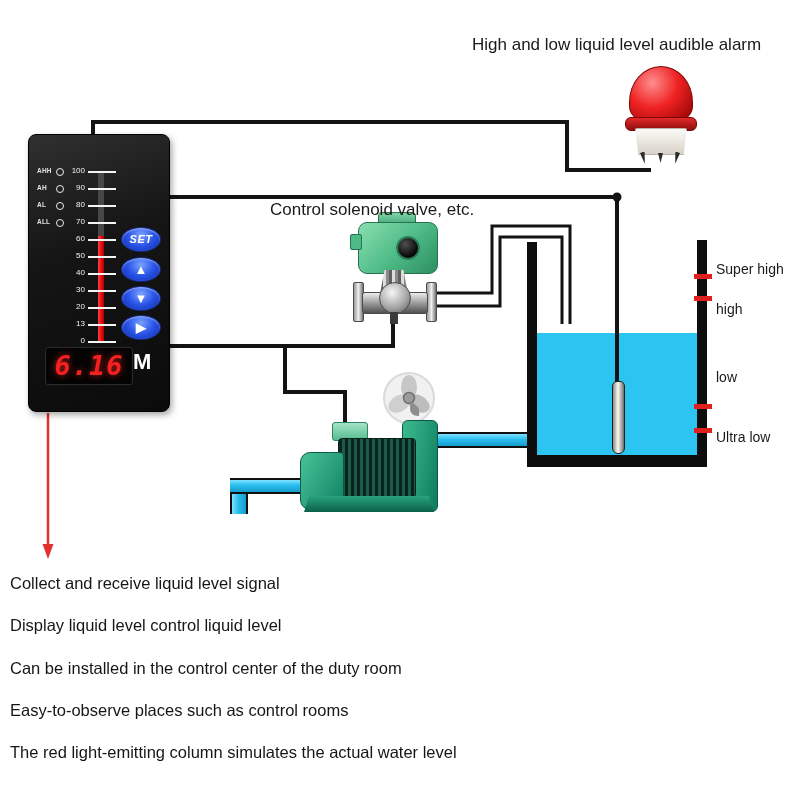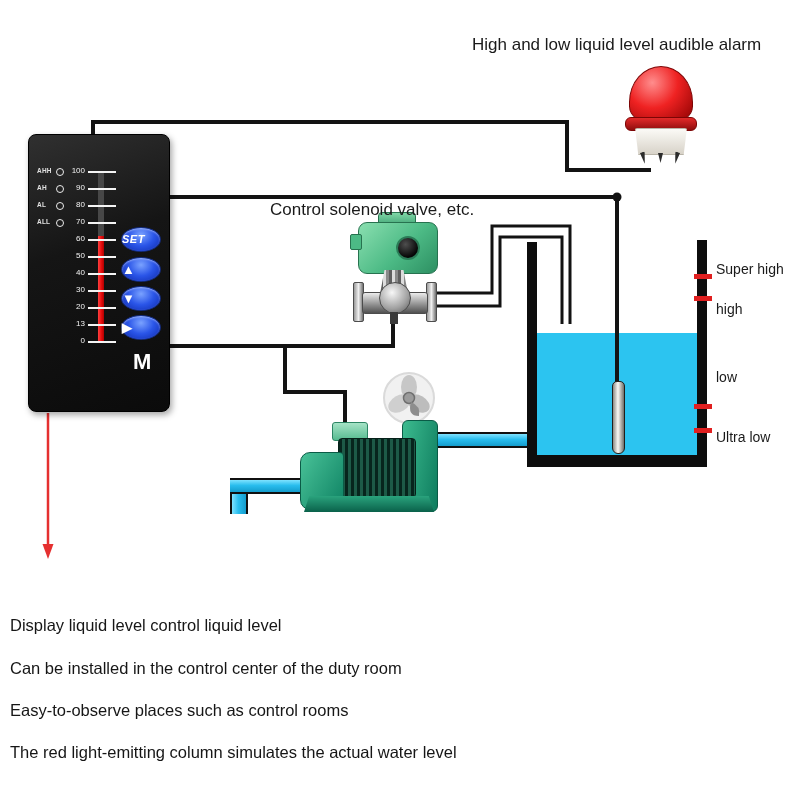--- a/index.html
+++ b/index.html
@@ -15,21 +15,21 @@
          border:1px solid #000;box-shadow:2px 3px 6px rgba(0,0,0,.35);}
   .ind-label{position:absolute;left:8px;width:19px;font-size:6.5px;font-weight:bold;color:#e2e2e2;
              letter-spacing:.2px;line-height:10px;text-align:left;}
   .ind-lamp{position:absolute;left:27px;width:6px;height:6px;border:1px solid #ececec;border-radius:50%;}
   .scale-num{position:absolute;left:22px;width:34px;font-size:8px;line-height:10px;color:#f2f2f2;text-align:right;}
   .tick{position:absolute;left:59px;width:28px;height:2px;background:#f4f4f4;}
   .tube{position:absolute;left:69px;top:36px;width:6px;height:172px;background:#474747;border-radius:3px;}
   .tube-fill{position:absolute;left:0;bottom:0;width:6px;background:linear-gradient(90deg,#ff4040,#e60d0d 55%,#b00000);border-radius:0 0 3px 3px;}
   .pbtn{position:absolute;left:92px;width:38px;height:23px;border-radius:50%;
         background:radial-gradient(ellipse at 50% 30%,#7aa2ff 0%,#2a55e8 48%,#0c27a8 100%);
-        border:1px solid #142c7e;color:#fff;box-shadow:inset 0 1px 2px rgba(255,255,255,.5);}
+        border:1px solid #142c7e;color:#fff;text-align:center;box-shadow:inset 0 1px 2px rgba(255,255,255,.5);}
   .pbtn span{display:block;line-height:23px;font-weight:bold;}
   .pbtn .set{font-size:11px;font-style:italic;letter-spacing:.5px;}
   .pbtn .arr{font-size:13px;}
   .lcd{position:absolute;left:16px;top:212px;width:86px;height:36px;background:#040404;border:1px solid #2b2b2b;
        border-radius:3px;text-align:center;}
   .lcd span{line-height:36px;font-family:"DejaVu Sans Mono",monospace;font-style:italic;font-weight:bold;
             font-size:27px;color:#f52020;text-shadow:0 0 7px rgba(255,40,40,.7);letter-spacing:1px;}
   .lcd-unit{position:absolute;left:104px;top:214px;font-size:22px;font-weight:bold;color:#fff;}
 
   
@@ -171,20 +171,21 @@
     <div class="pbtn" style="top:122px;">
         <span class="arr">▲</span>
       </div>
     <div class="pbtn" style="top:151px;">
         <span class="arr">▼</span>
       </div>
     <div class="pbtn" style="top:180px;">
         <span class="arr">▶</span>
       </div>
 
+    <div class="lcd"><span>6.16</span></div>
     <div class="lcd-unit">M</div>
   </div>
 
   <div>
     <div class="alarm-dome"></div>
     <div class="alarm-ring"></div>
     <div class="alarm-base"></div>
     <div class="alarm-pin" style="left:641px;top:152px;transform:rotate(-12deg);"></div>
     <div class="alarm-pin" style="left:658px;top:153px;height:10px;"></div>
     <div class="alarm-pin" style="left:674px;top:152px;transform:rotate(12deg);"></div>
@@ -221,18 +222,19 @@
   <div class="ltick" style="top:404px;"></div>
   <div class="ltick" style="top:428px;"></div>
 
   <div class="lvl-label" style="top:261px;">Super high</div>
   <div class="lvl-label" style="top:301px;">high</div>
   <div class="lvl-label" style="top:369px;">low</div>
   <div class="lvl-label" style="top:429px;">Ultra low</div>
 
   <div class="probe"></div>
 
+  <div class="note" style="top:574px;">Collect and receive liquid level signal</div>
   <div class="note" style="top:616px;">Display liquid level control liquid level</div>
   <div class="note" style="top:659px;">Can be installed in the control center of the duty room</div>
   <div class="note" style="top:743px;">The red light-emitting column simulates the actual water level</div>
   <div class="note" style="top:701px;">Easy-to-observe places such as control rooms</div>
 
 </div>
 
 </body></html>

